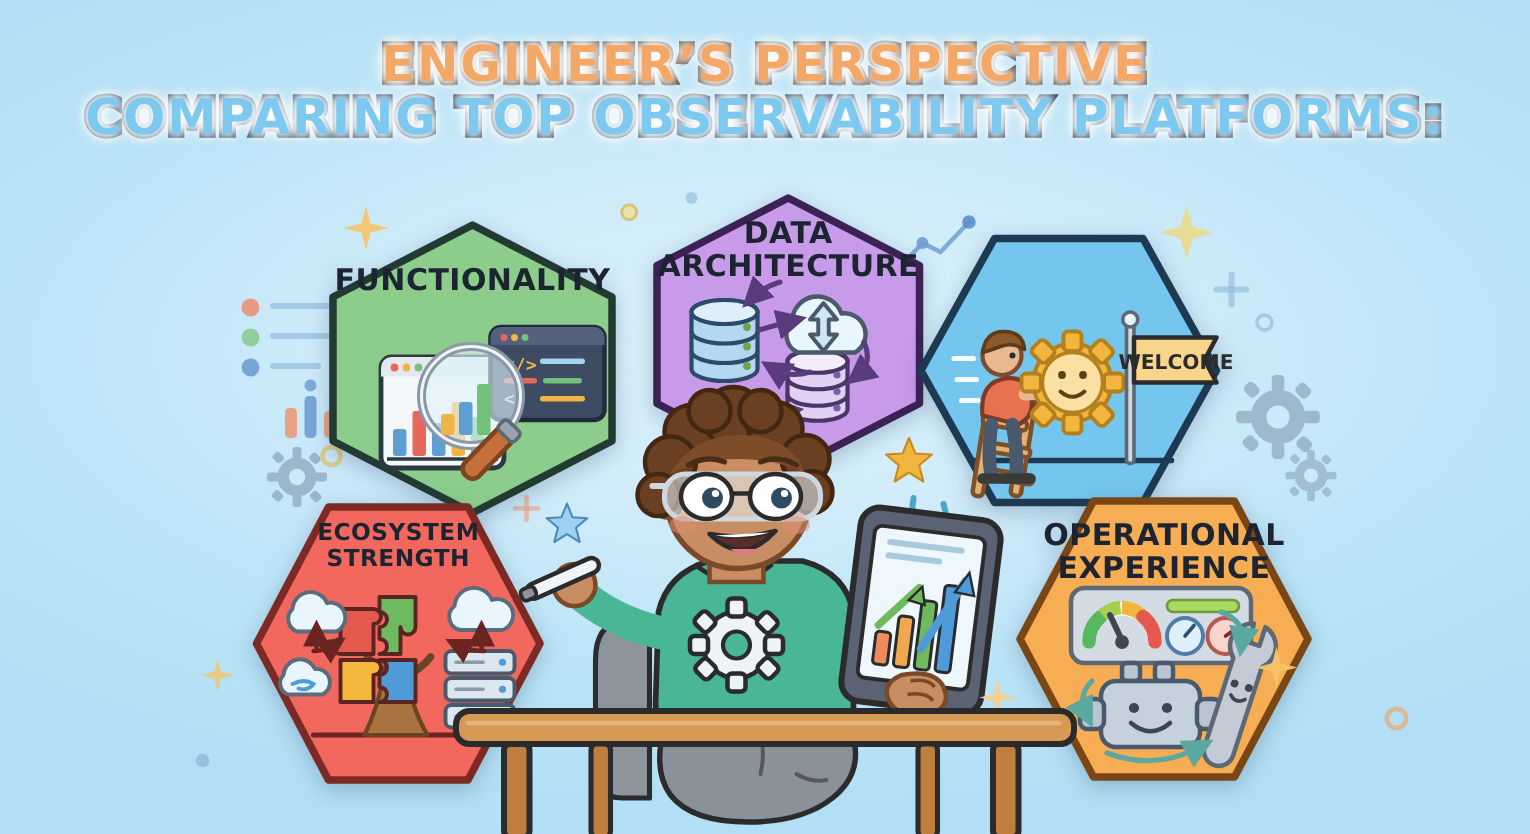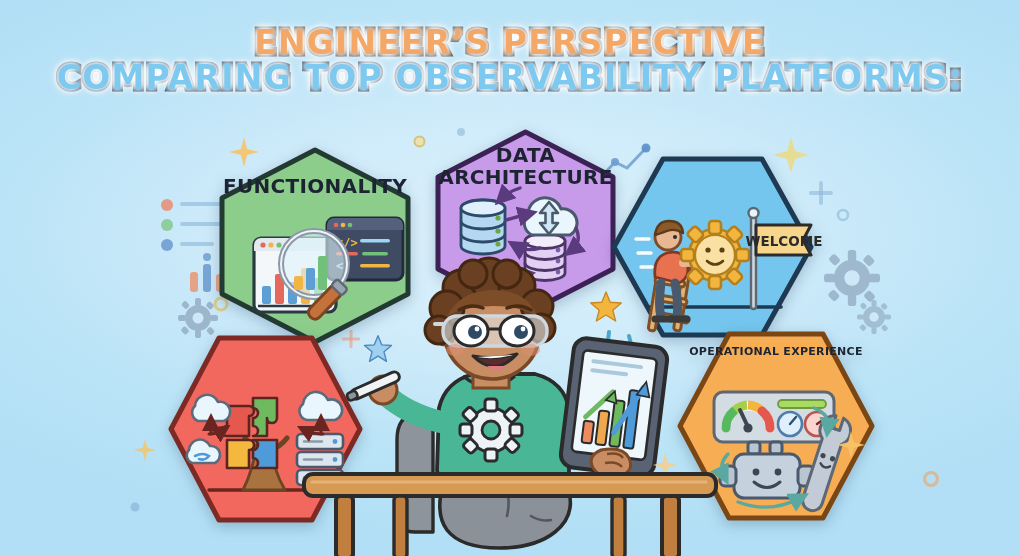--- a/index.html
+++ b/index.html
@@ -53,21 +53,21 @@
 
   .hex-functionality{left:210px;top:146px;width:210px;height:200px;}
   .hex-functionality .hexlabel{top:30px;font-size:20px;}
   .hex-data{left:428px;top:128px;width:195px;height:190px;}
   .hex-data .hexlabel{top:17px;font-size:20px;}
   .hex-onboarding{left:605px;top:155px;width:215px;height:185px;}
   .hex-onboarding .hexlabel{top:15px;font-size:15.5px;}
   .hex-ecosystem{left:163px;top:334px;width:205px;height:190px;}
   .hex-ecosystem .hexlabel{top:13px;font-size:15.5px;}
   .hex-operational{left:672px;top:330px;width:208px;height:192px;}
-  .hex-operational .hexlabel{top:16px;font-size:11px;}
+  .hex-operational .hexlabel{top:16px;font-size:20px;}
 
   
   .character{position:absolute;left:355px;top:272px;width:330px;height:284px;z-index:30;}
   .character svg{display:block;overflow:visible;}
   .desk{position:absolute;left:300px;top:470px;width:420px;height:90px;z-index:35;}
   .desk svg{display:block;overflow:visible;}
 
   
   .deco{position:absolute;z-index:10;}
   .deco svg{display:block;overflow:visible;}
@@ -455,20 +455,21 @@
         <path d="M46 100 q8 0 14 -4" marker-end="url(#ea)"></path>
         <path d="M158 100 v-12" marker-end="url(#ea)"></path>
         <path d="M160 100 q-10 0 -18 -4" marker-end="url(#ea)"></path>
       </g>
       <defs>
         <marker id="ea" markerWidth="6" markerHeight="6" refX="3" refY="3" orient="auto">
           <path d="M0 0 L6 3 L0 6 Z" fill="#6b2520"></path>
         </marker>
       </defs>
     </svg>
+    <div class="hexlabel">ECOSYSTEM STRENGTH</div>
   </div>
 
   <div class="hex hex-operational">
     <svg width="208" height="192" viewBox="0 0 208 192">
       <path d="M57 4 H151 L200 96 L151 188 H57 L8 96 Z" fill="#f7ad54" stroke="#7a4714" stroke-width="5" stroke-linejoin="round"></path>
 
       <g>
         <rect x="42" y="62" width="120" height="50" rx="9" fill="#d3dbe3" stroke="#5d6874" stroke-width="3"></rect>
 
         <g>

